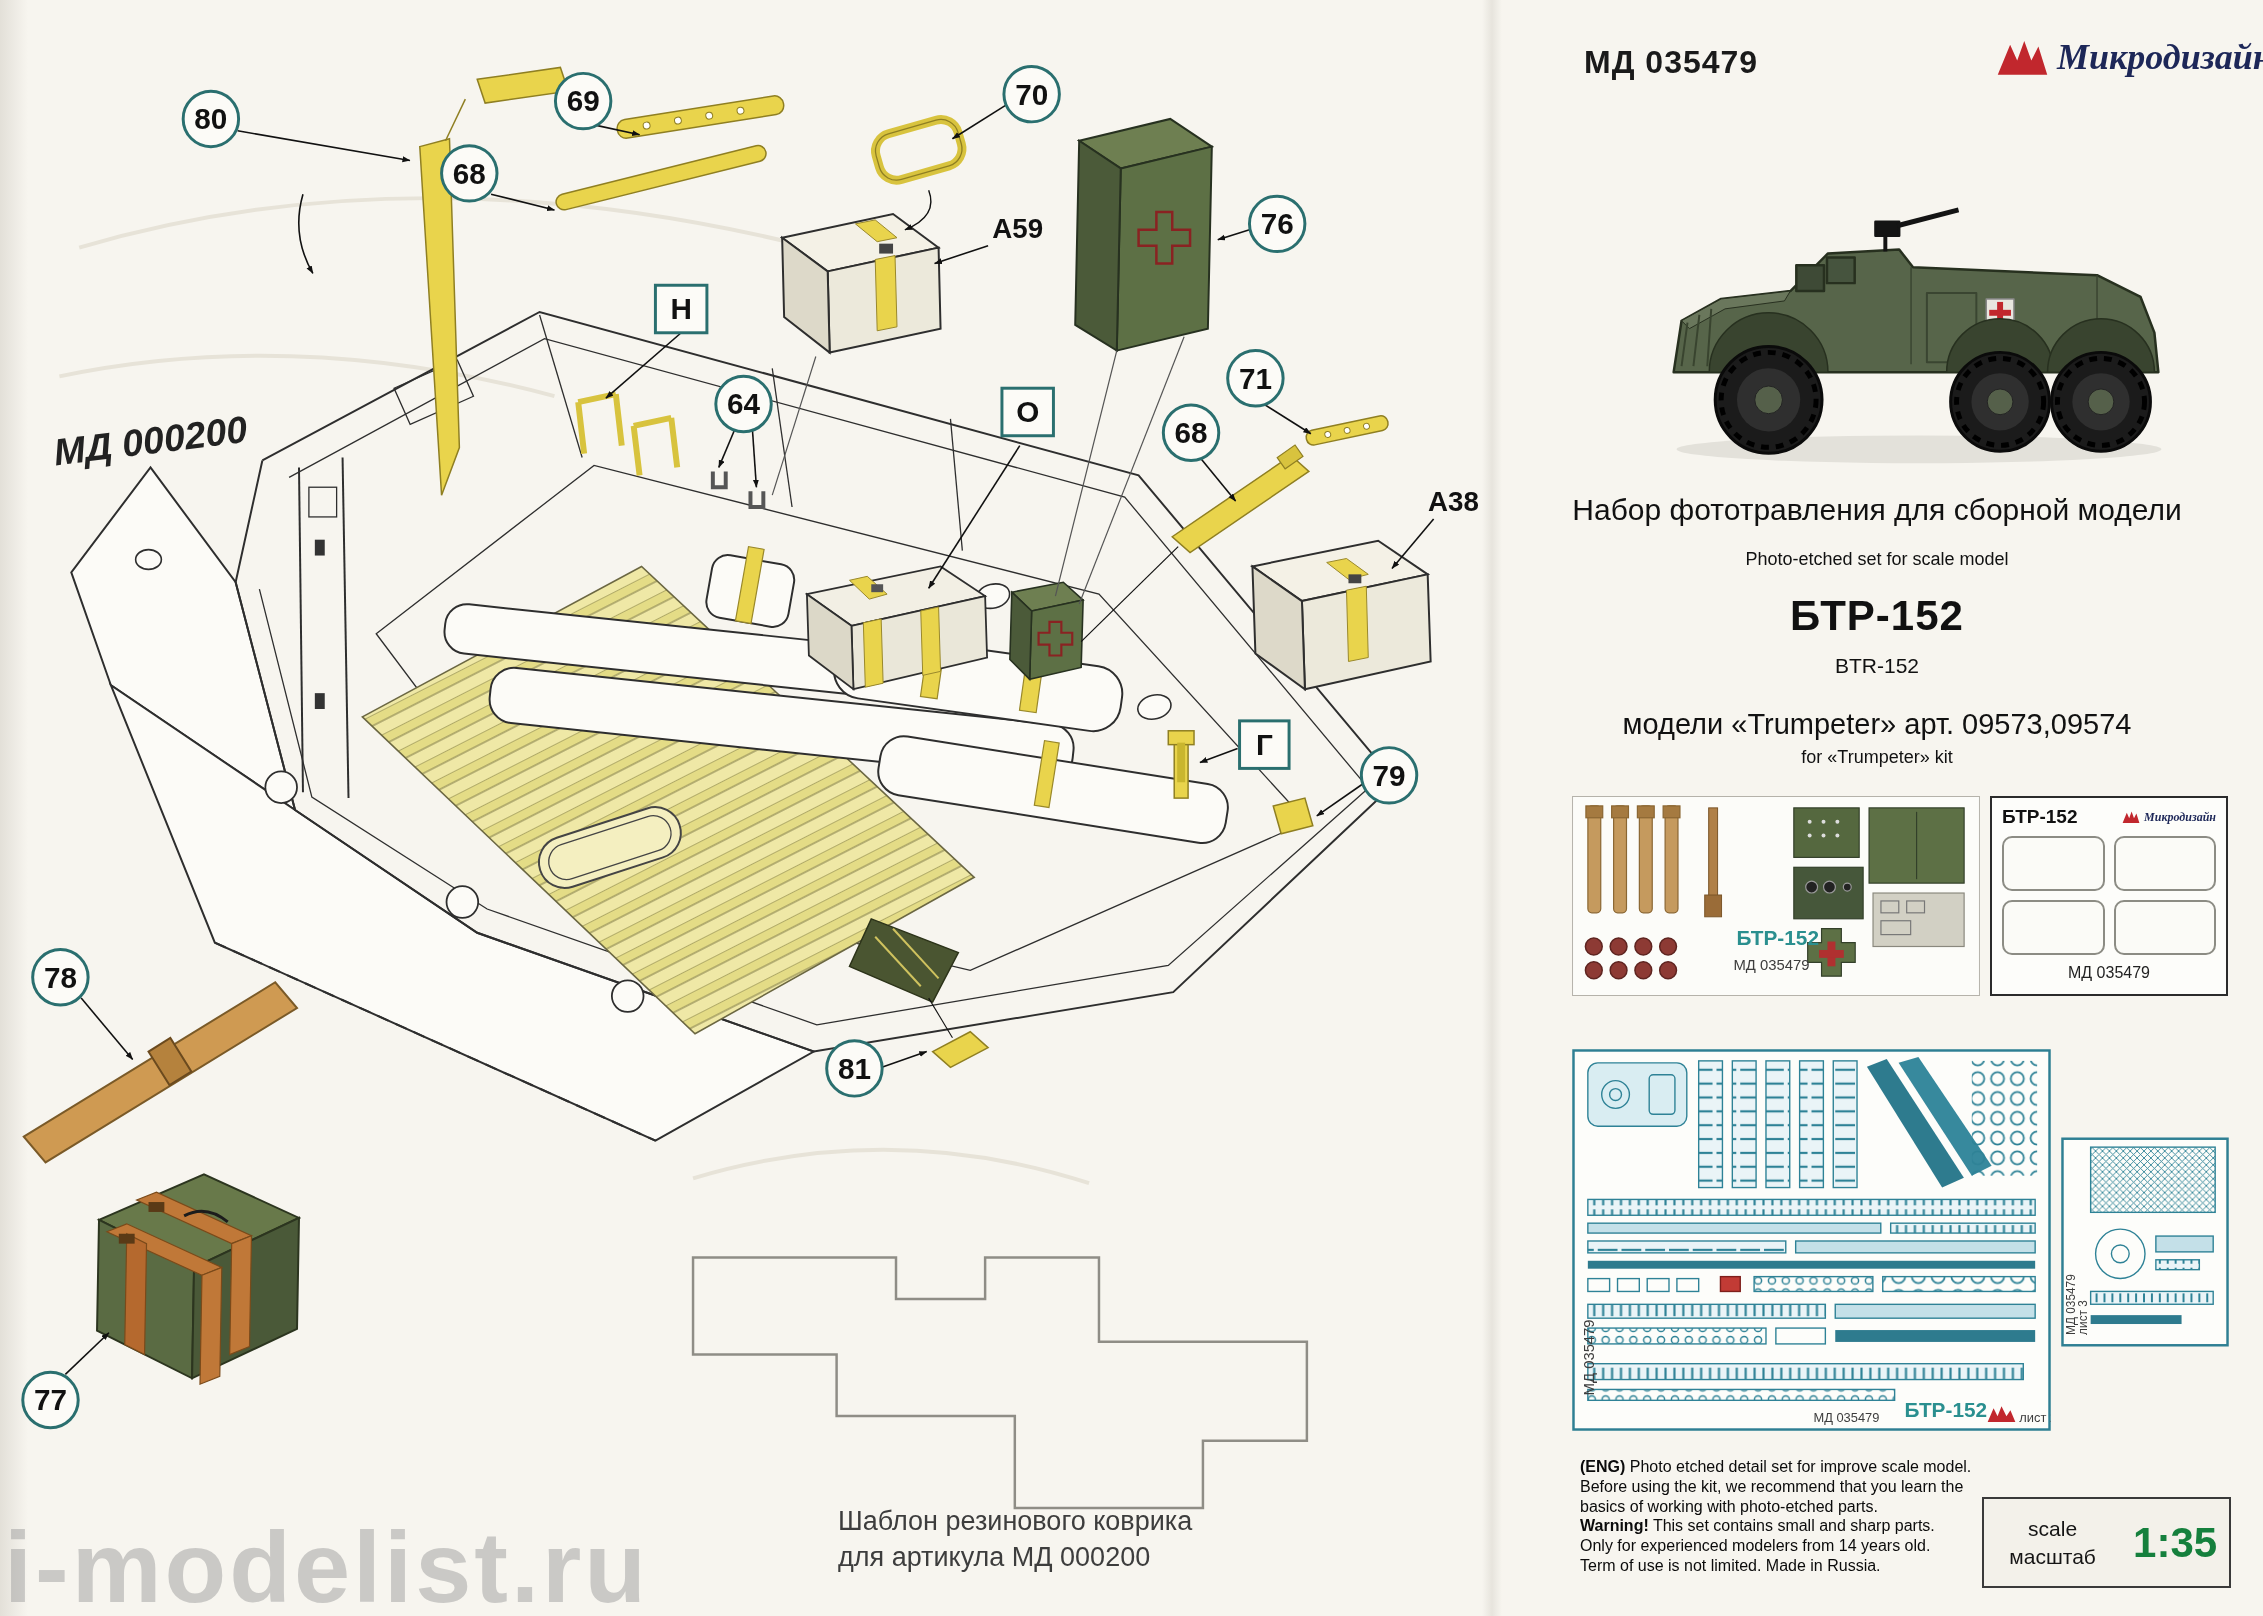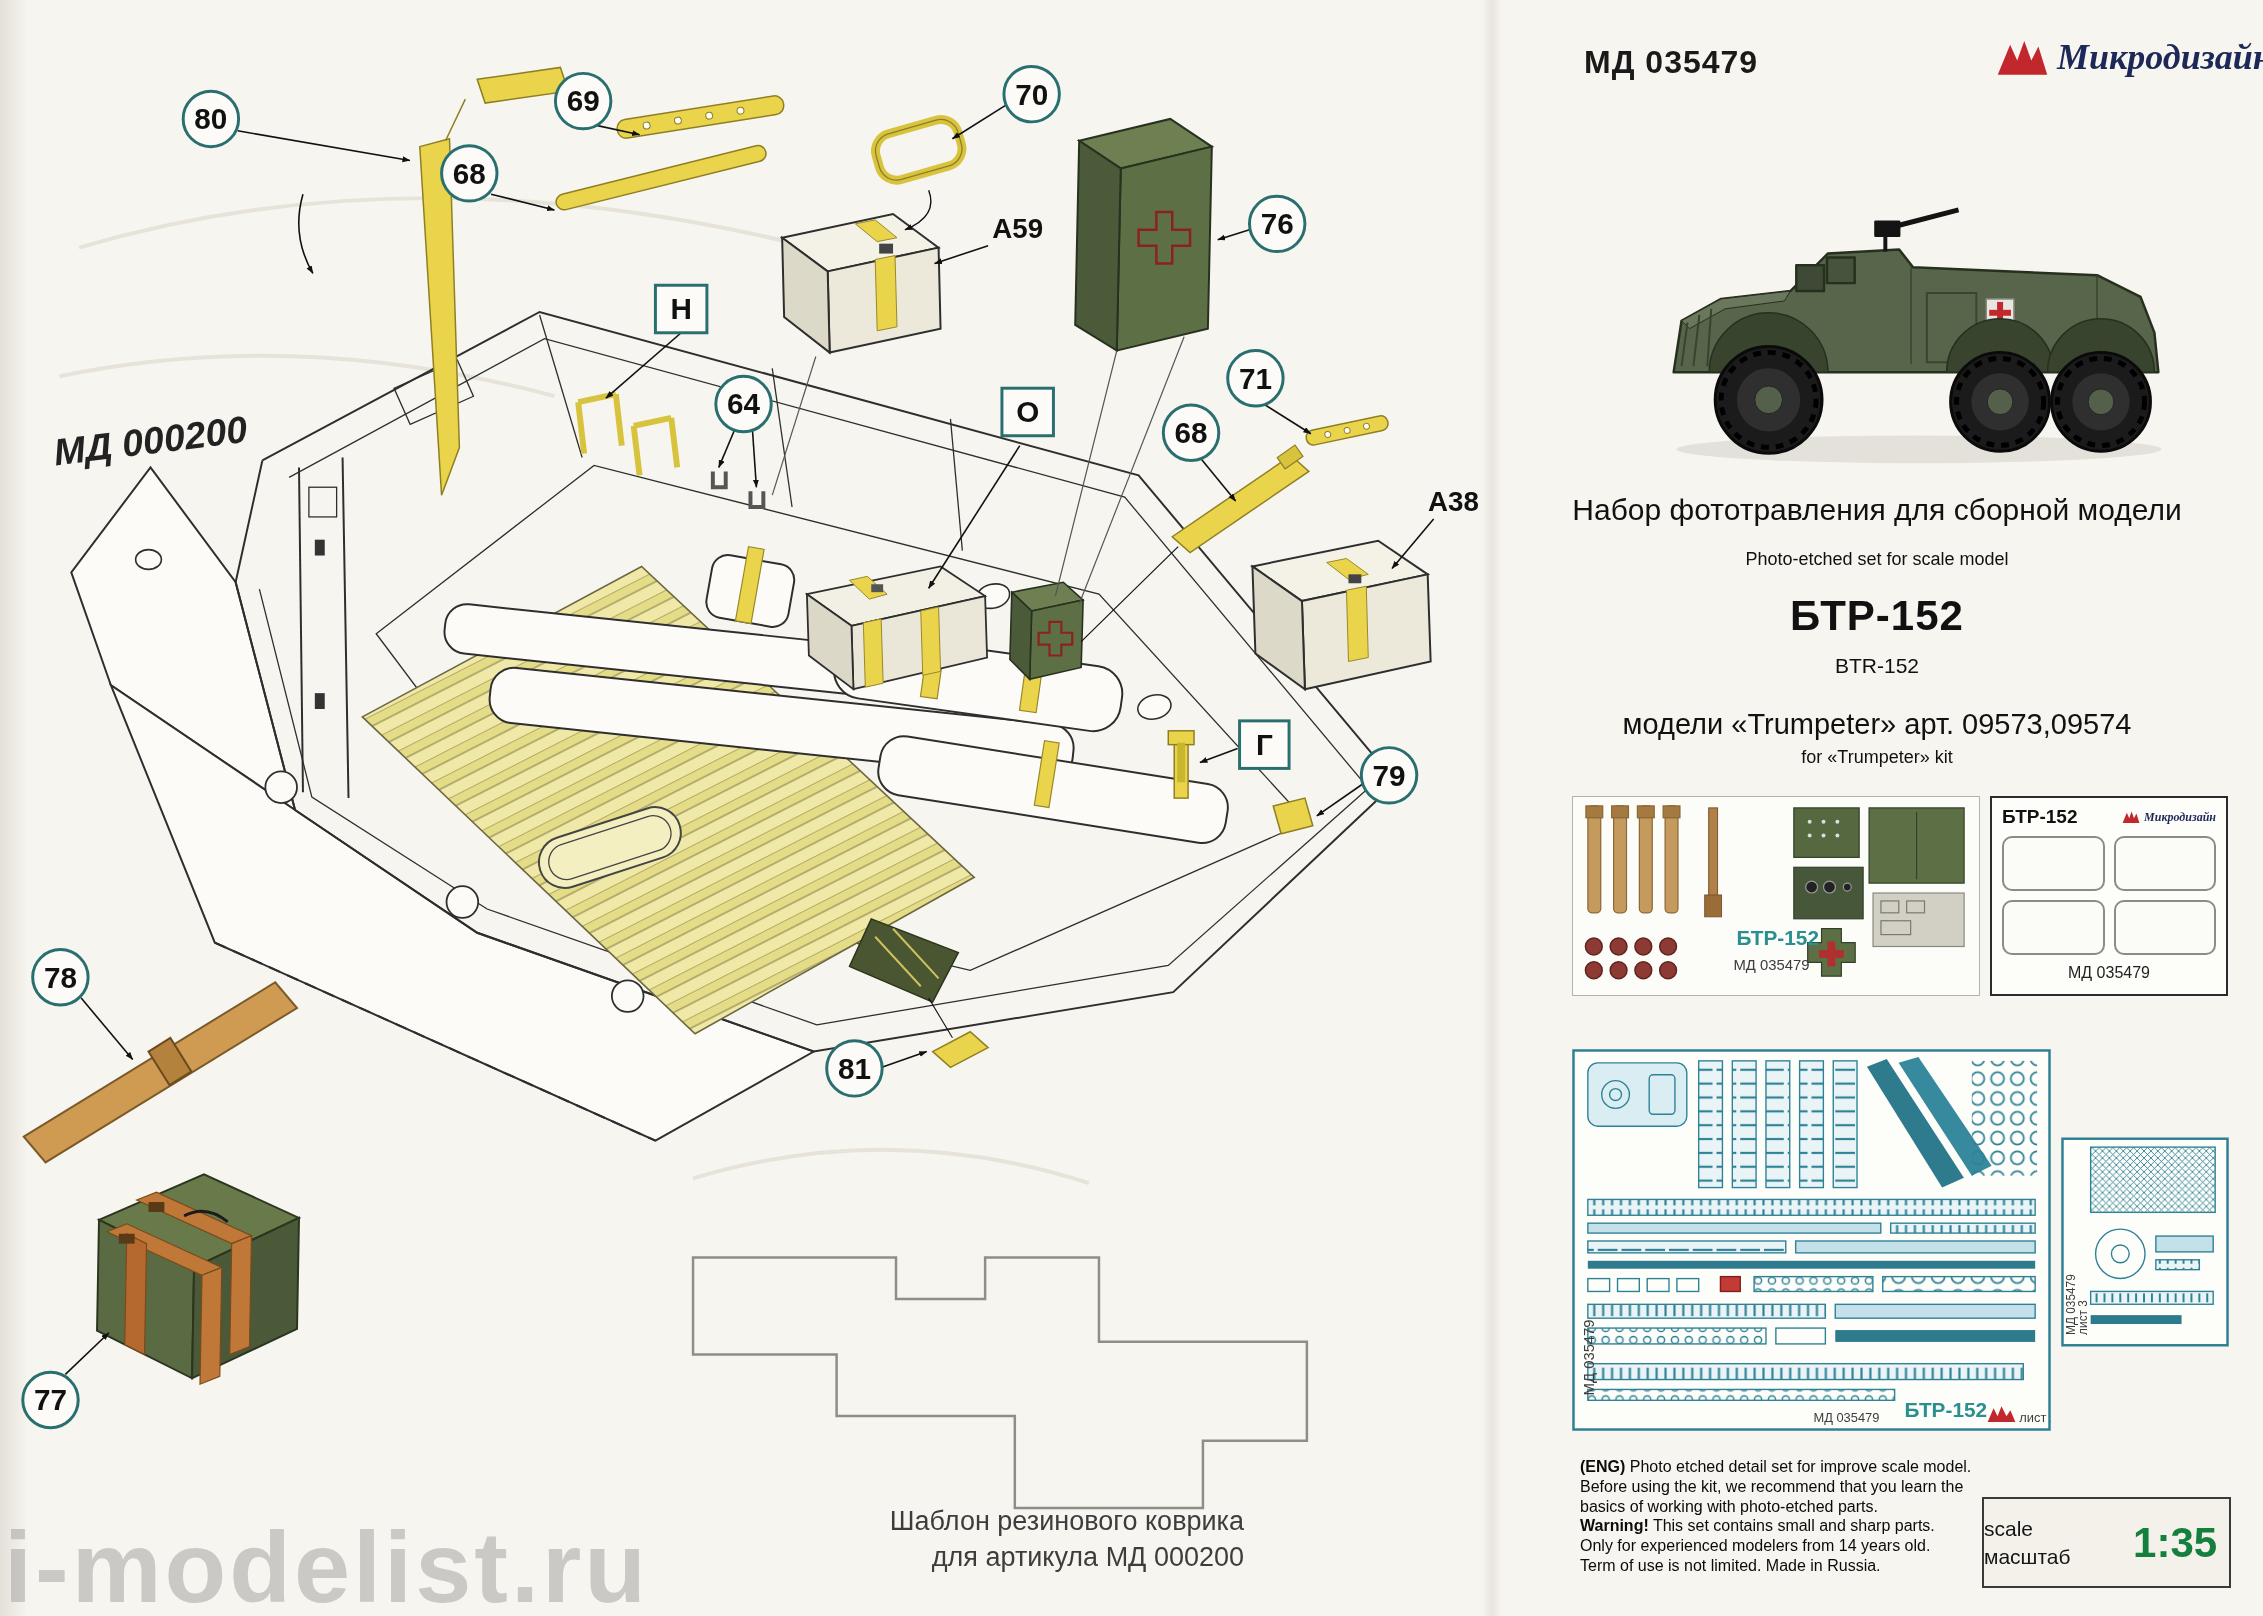--- a/index.html
+++ b/index.html
@@ -8,21 +8,21 @@
   #page{position:relative;width:2263px;height:1617px;background:#f7f5ef;overflow:hidden}
   .abs{position:absolute}
   svg{display:block}
   svg text{font-family:"Liberation Sans",sans-serif}
   .edge{position:absolute;left:0;top:0;width:28px;height:100%;
         background:linear-gradient(90deg,rgba(80,70,50,.12),rgba(0,0,0,0));pointer-events:none}
   .fold{position:absolute;left:1482px;top:0;width:20px;height:100%;
         background:linear-gradient(90deg,rgba(0,0,0,0),rgba(70,60,40,.09),rgba(0,0,0,0));pointer-events:none}
   .watermark{position:absolute;left:4px;top:1510px;font-size:101px;font-weight:bold;
         color:#9f9f9f;opacity:.5;letter-spacing:3px;z-index:6}
-  .caption{position:absolute;left:838px;top:1503px;width:406px;text-align:right;
+  .caption{position:absolute;left:838px;top:1503px;width:406px;text-align:left;
         font-size:27px;color:#3d3d3d;line-height:1.35;z-index:5}
   .hdr-article{position:absolute;left:1584px;top:44px;font-size:32px;font-weight:bold;
         letter-spacing:1px;color:#1a1a1a}
   .brand{position:absolute;left:1996px;top:36px;display:flex;align-items:center;gap:8px}
   .brand-name{font-family:"Liberation Serif",serif;font-style:italic;font-weight:bold;
         font-size:36px;color:#1d2758}
   .headings{position:absolute;left:1503px;top:493px;width:748px;text-align:center;color:#111}
   .t-ru{font-size:30px}
   .t-en{font-size:18px;margin-top:22px}
   .m-ru{font-size:42px;font-weight:bold;margin-top:22px;letter-spacing:1px}
@@ -36,21 +36,21 @@
   .fb-logo{display:flex;align-items:center;gap:4px}
   .fb-brandname{font-family:"Liberation Serif",serif;font-style:italic;font-weight:bold;
         font-size:12px;color:#1d2758}
   .fb-grid{display:grid;grid-template-columns:1fr 1fr;gap:9px;margin-top:8px}
   .fb-cell{height:55px;border:2px solid #8c8c84;border-radius:10px;background:#fbfbf7}
   .fb-foot{text-align:center;margin-top:9px;font-size:16px;color:#222}
   .notes{position:absolute;left:1580px;top:1457px;width:398px;font-size:16px;
         line-height:1.24;color:#0b0b0b}
   .scalebox{position:absolute;left:1982px;top:1497px;width:249px;height:91px;
         border:2.5px solid #3a3a3a;background:#f3f1ea;display:flex;align-items:center}
-  .scale-words{flex:1;text-align:left;font-size:21px;color:#151515;line-height:1.3}
+  .scale-words{flex:1;text-align:center;font-size:21px;color:#151515;line-height:1.3}
   .scale-value{width:44%;text-align:center;font-size:42px;font-weight:bold;color:#15803d}
 </style>
 </head>
 <body>
 
 <div id="page">
   <div class="edge"></div>
 
   <svg class="abs" style="left:0;top:0" width="1495" height="1617" viewBox="0 0 1510 1633">
     <defs>

